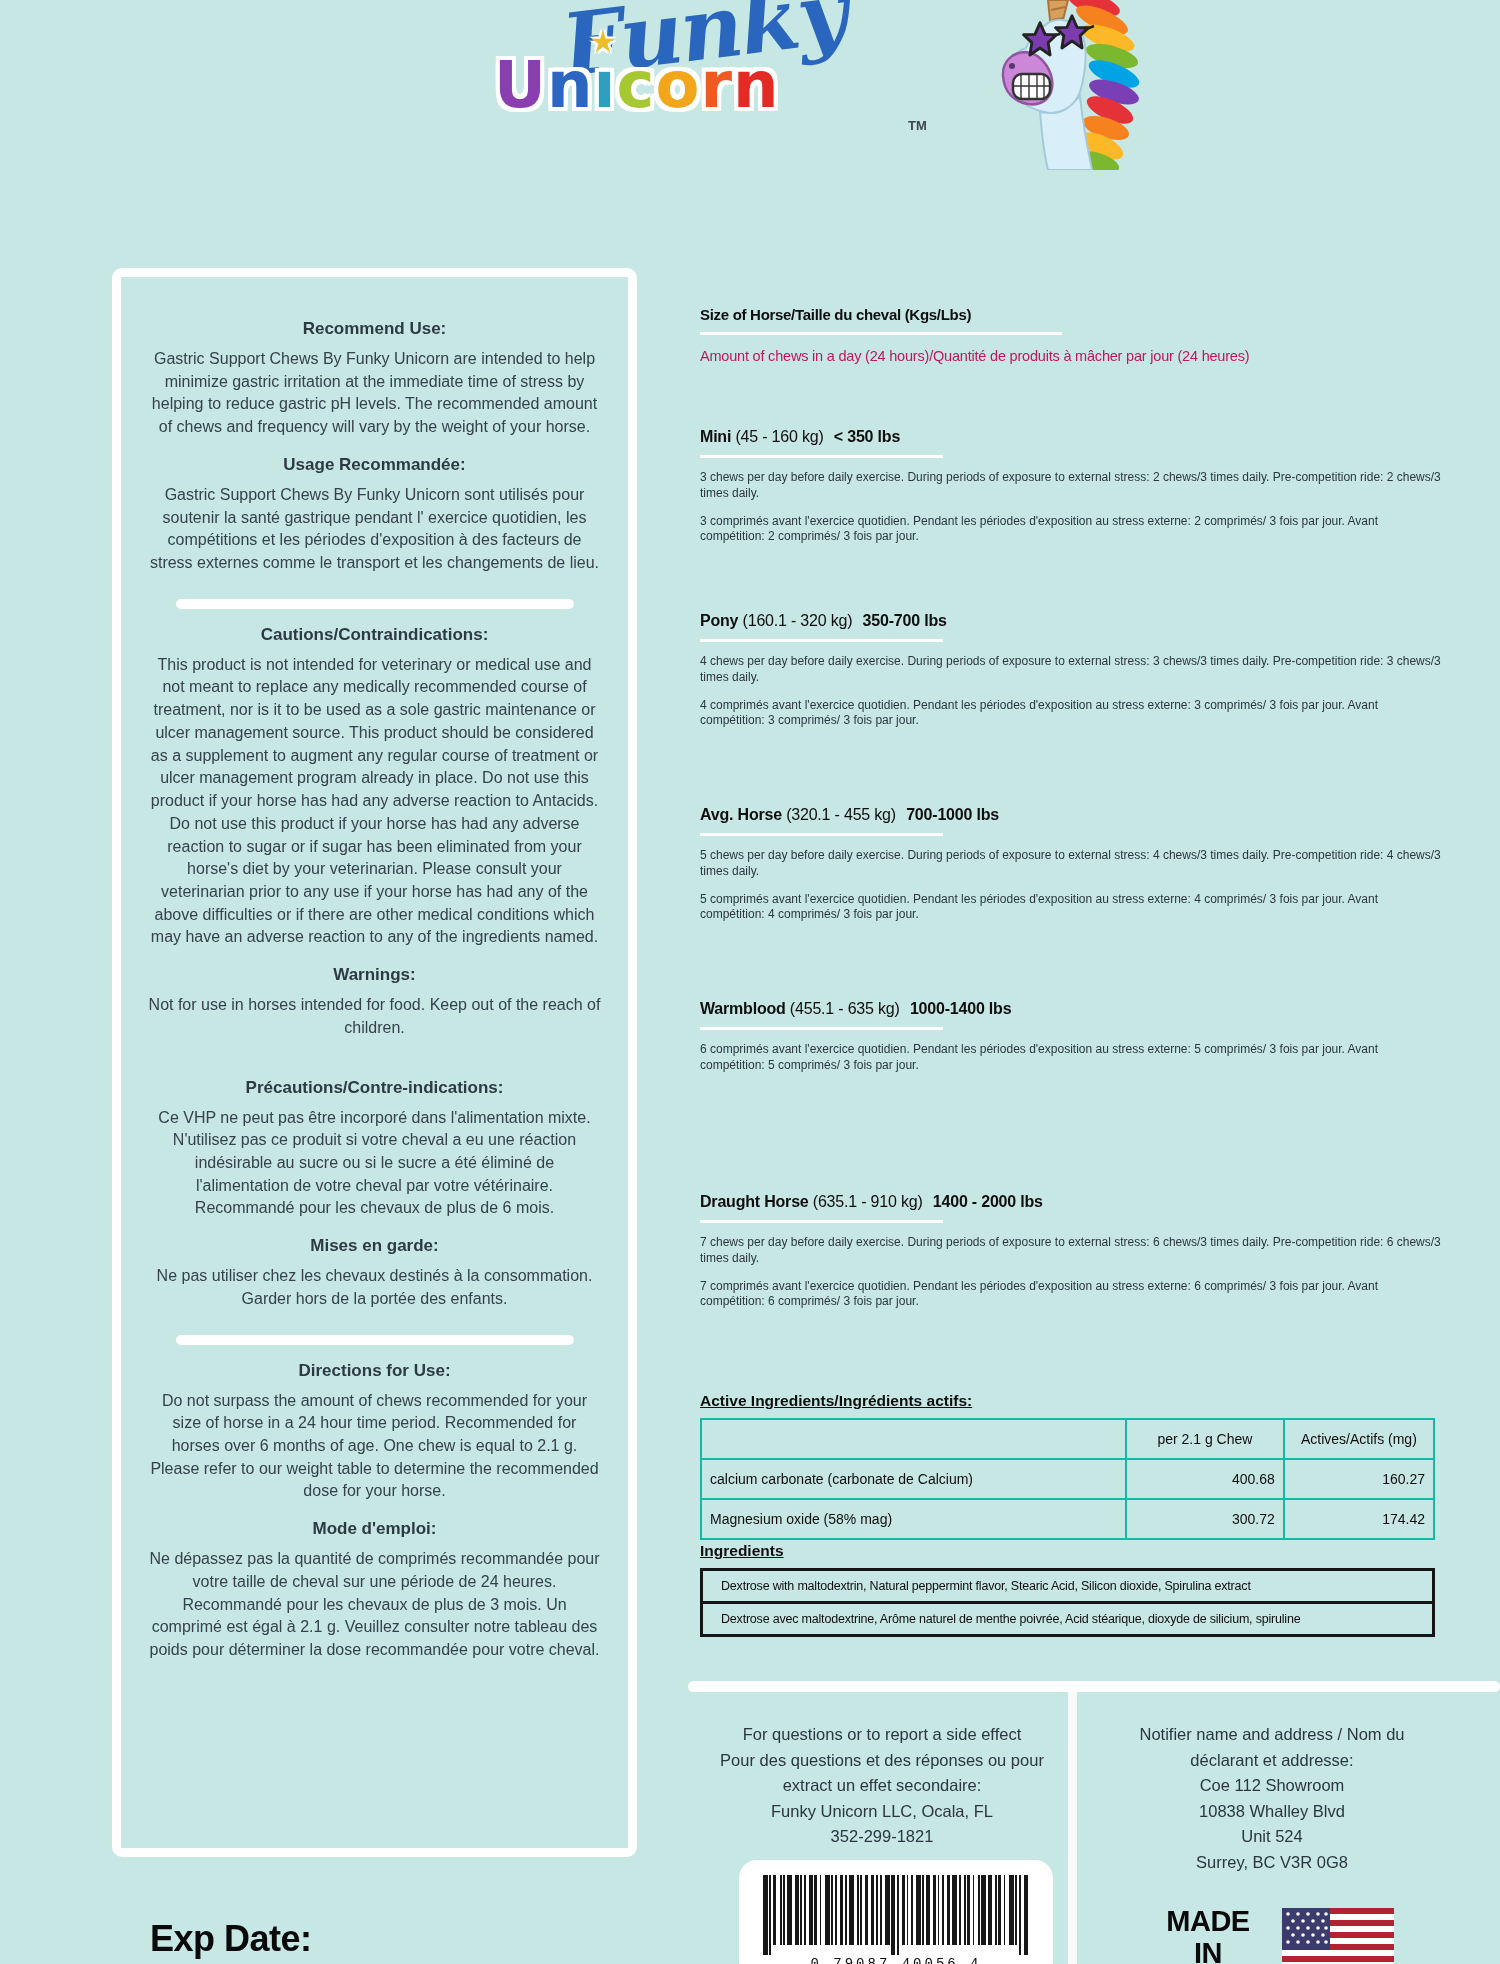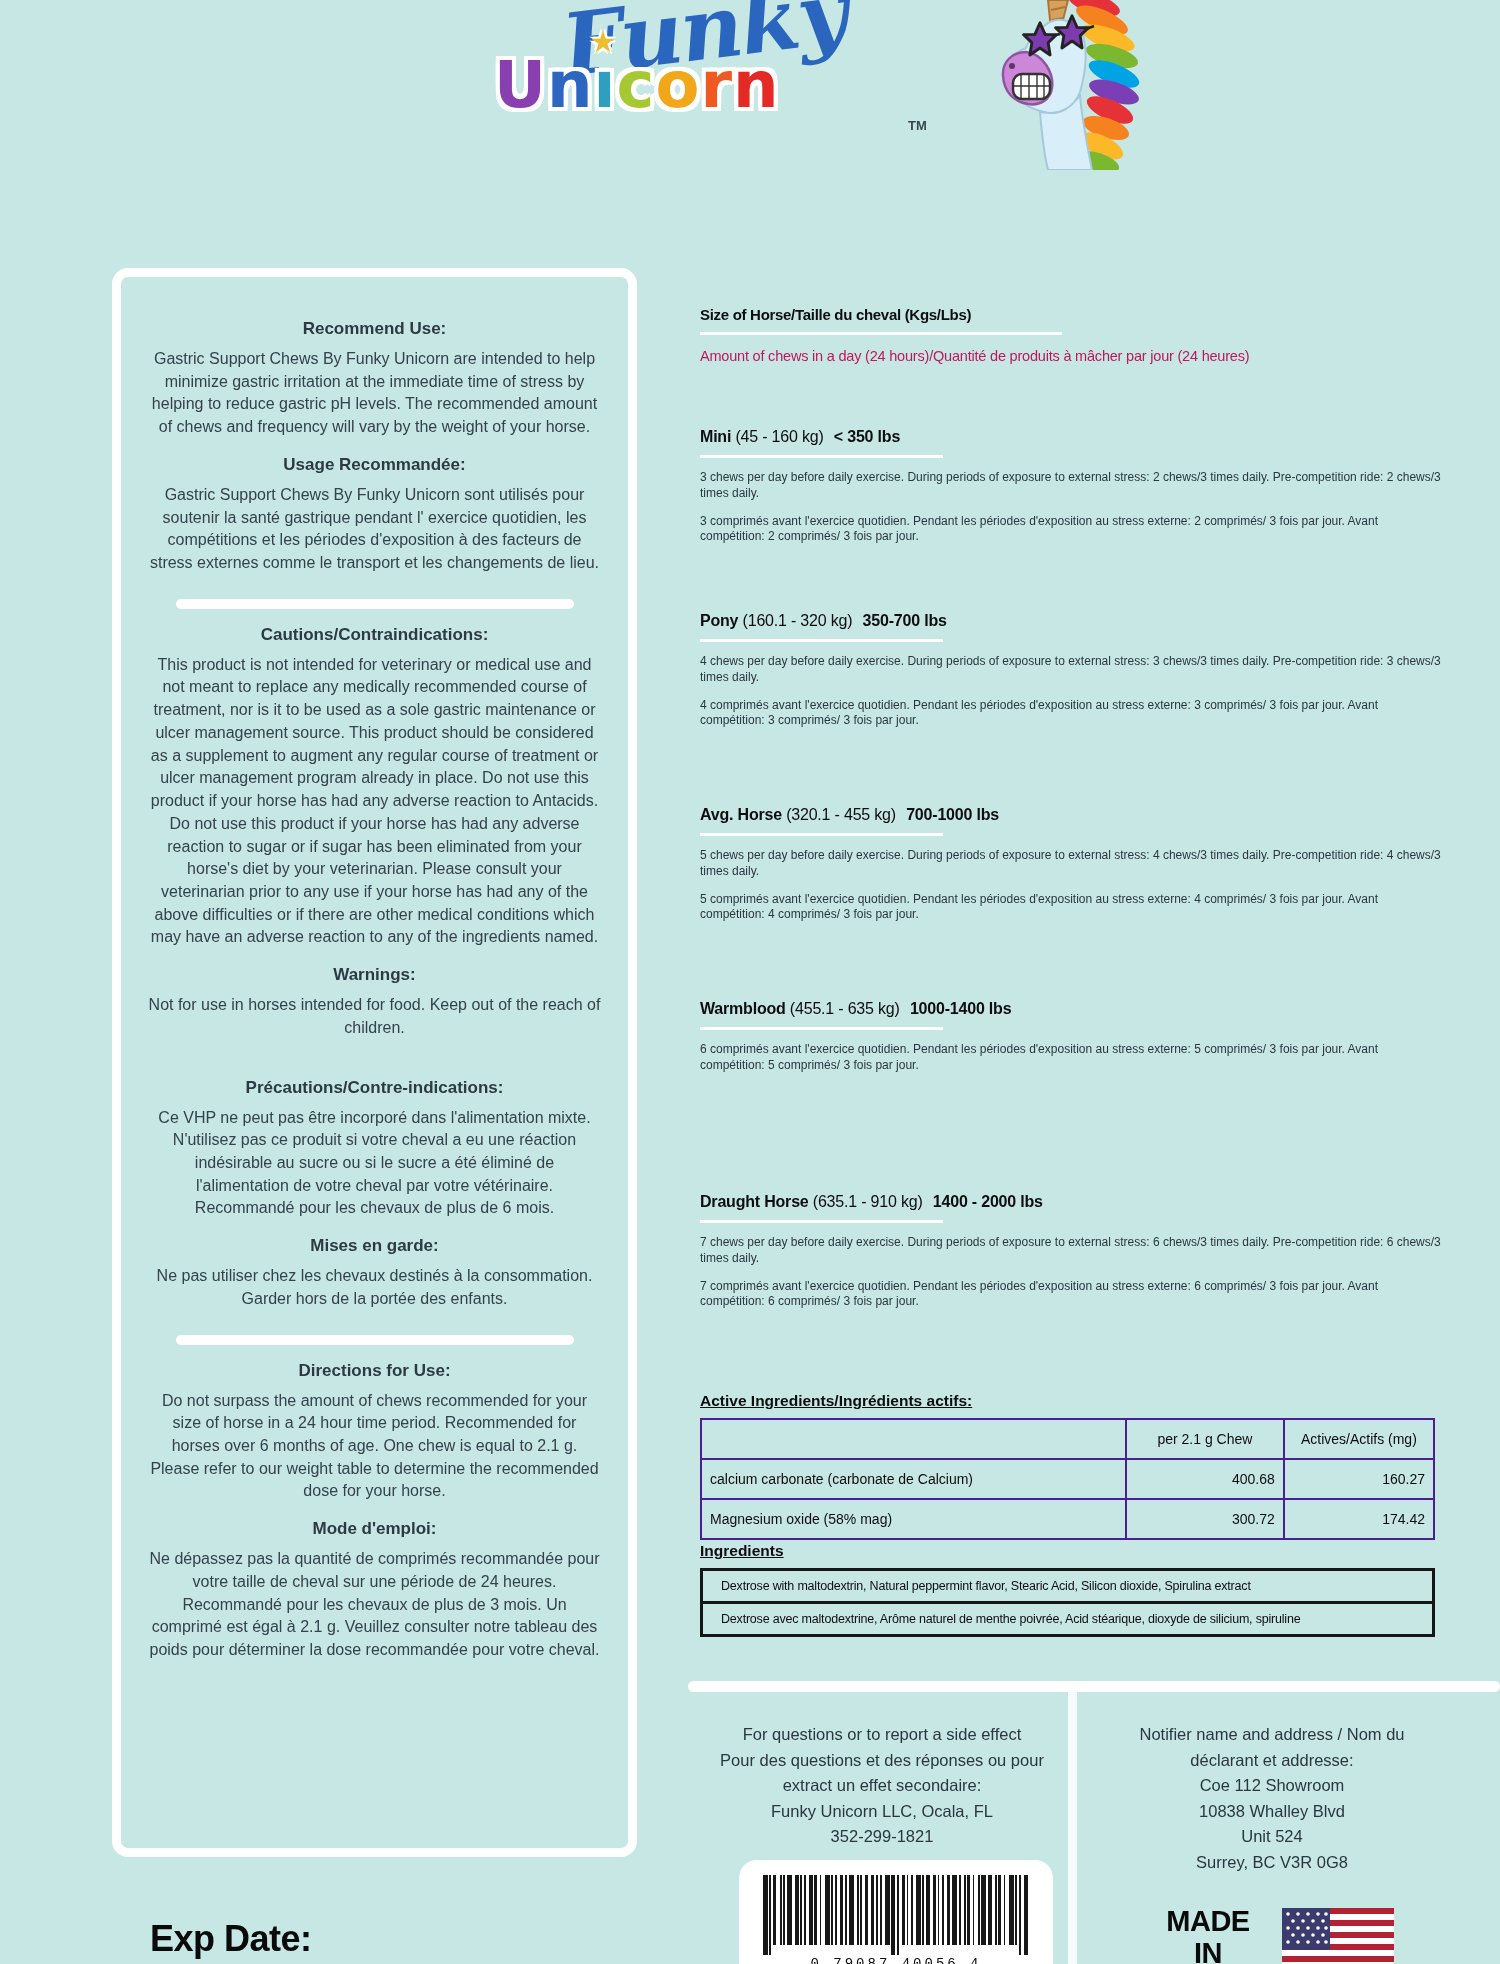--- a/index.html
+++ b/index.html
@@ -27,21 +27,21 @@
   }
   .logo-unicorn .star{
     position:absolute; top:-24px; left:-4px; font-size:30px;
     text-shadow:-2px -2px 0 #fff,2px -2px 0 #fff,-2px 2px 0 #fff,2px 2px 0 #fff;
   }
   .logo-tm{position:absolute; left:908px; top:118px; font-size:13px; font-weight:bold; color:#3a4750;}
   .mascot{position:absolute; left:982px; top:0;}
   
   .left-panel{
     position:absolute; left:112px; top:268px; width:525px; height:1589px;
-    box-sizing:border-box; border:9px solid #fff; border-radius:16px;
+    box-sizing:border-box; border:9px solid #fff; border-radius:10px;
     padding:26px 26px 10px 26px; text-align:center; overflow:hidden;
   }
   .lp-title{font-weight:bold; font-size:17px; margin:16px 0 9px; color:#2d3943;}
   .lp-body{font-size:16px; line-height:1.42; margin:0;}
   .lp-divider{height:10px; background:#fff; border-radius:6px; width:398px; margin:24px auto 6px auto;}
   
   .right-col{position:absolute; left:700px; top:306px; width:745px;}
   .dose-title{font-weight:bold; font-size:15px; color:#0e0e0e; letter-spacing:-0.3px;}
   .title-underline{height:3px; background:#fff; width:362px; margin-top:9px;}
   .dose-subtitle{position:absolute; top:42px; font-weight:normal; font-size:14.5px; color:#be185d; letter-spacing:-0.2px;}
@@ -50,21 +50,21 @@
   .e-label,.e-lbs{font-weight:bold;}
   .e-range{font-weight:normal;}
   .e-lbs{margin-left:6px;}
   .entry-underline{height:3px; background:#fff; width:243px; margin:9px 0 12px 0;}
   .e-en,.e-fr{font-size:12px; line-height:1.32; margin:0 0 12px 0; color:#2b3640;}
   
   .actives{position:absolute; top:1086px; left:0; width:745px;}
   .sec-title{font-weight:bold; font-size:15.5px; color:#0e0e0e; text-decoration:underline; margin-bottom:8px;}
   table.actives-table{border-collapse:collapse; width:735px; background:transparent;}
   table.actives-table th, table.actives-table td{
-    border:2px solid #4c1d95; font-size:14px; color:#0e0e0e; padding:6px 8px; height:26px;
+    border:2px solid #14b8a6; font-size:14px; color:#0e0e0e; padding:6px 8px; height:26px;
   }
   table.actives-table th{font-weight:normal; text-align:center;}
   table.actives-table td.name{text-align:left;}
   table.actives-table td.num{text-align:right;}
   
   .ingredients{position:absolute; top:1236px; left:0; width:745px;}
   .ing-row{
     box-sizing:border-box; width:735px; border:3px solid #151515;
     font-size:12.5px; color:#0e0e0e; padding:8px 18px; letter-spacing:-0.2px;
   }

